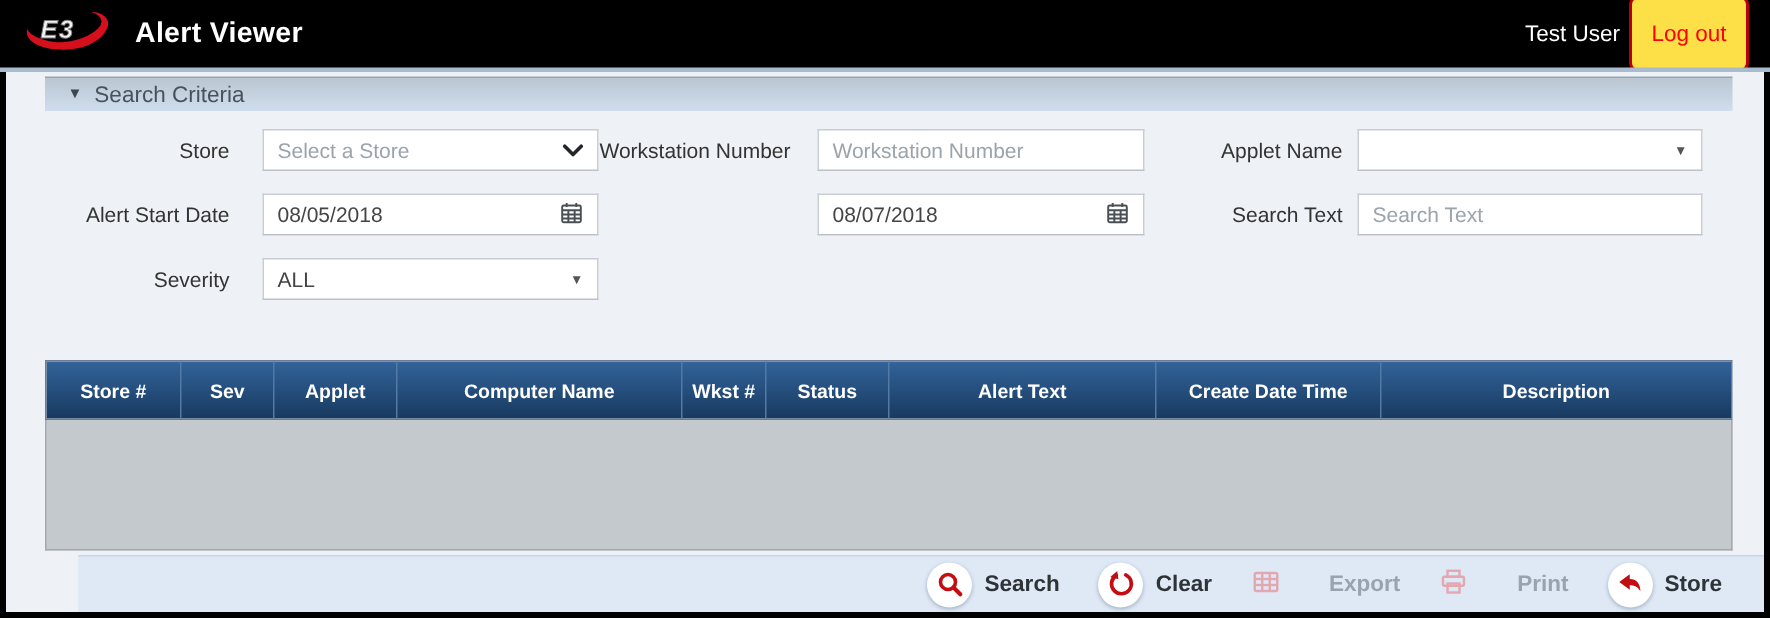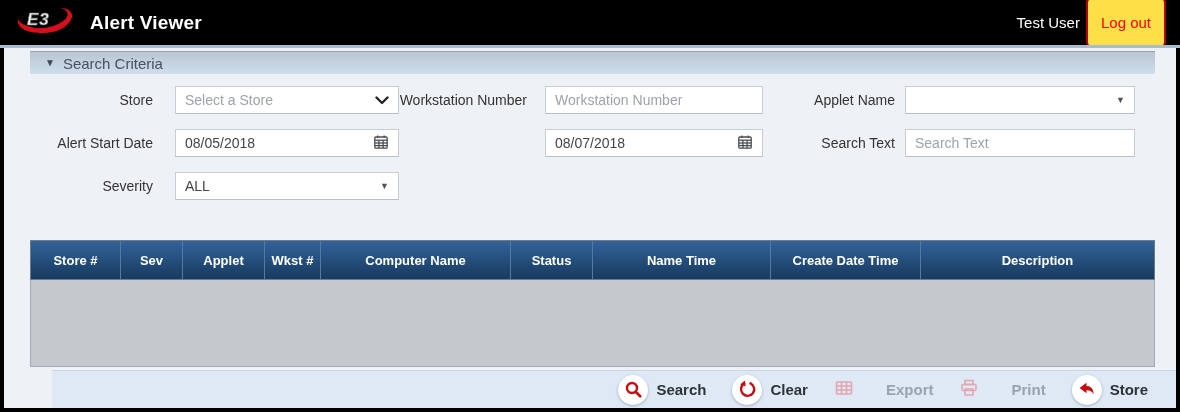--- a/index.html
+++ b/index.html
@@ -157,24 +157,24 @@
   <div class="f-field row3 x1">
     <span>ALL</span>
     <span class="grow"></span>
     <span class="sel-arrow-sm">▼</span>
   </div>
 
   <div class="grid-head">
     <div class="gh-cell c0">Store #</div>
     <div class="gh-cell c1">Sev</div>
     <div class="gh-cell c2">Applet</div>
+    <div class="gh-cell c4">Computer Name</div>
     <div class="gh-cell c3">Wkst #</div>
-    <div class="gh-cell c4">Computer Name</div>
     <div class="gh-cell c5">Status</div>
-    <div class="gh-cell c6">Name Time</div>
+    <div class="gh-cell c6">Alert Text</div>
     <div class="gh-cell c7">Create Date Time</div>
     <div class="gh-cell c9">Description</div>
   </div>
   <div class="grid-body"></div>
 
   <div class="toolbar">
 
     <button class="tb-btn">
       <span class="tb-circle">
         <svg width="19" height="19" viewBox="0 0 19 19">

